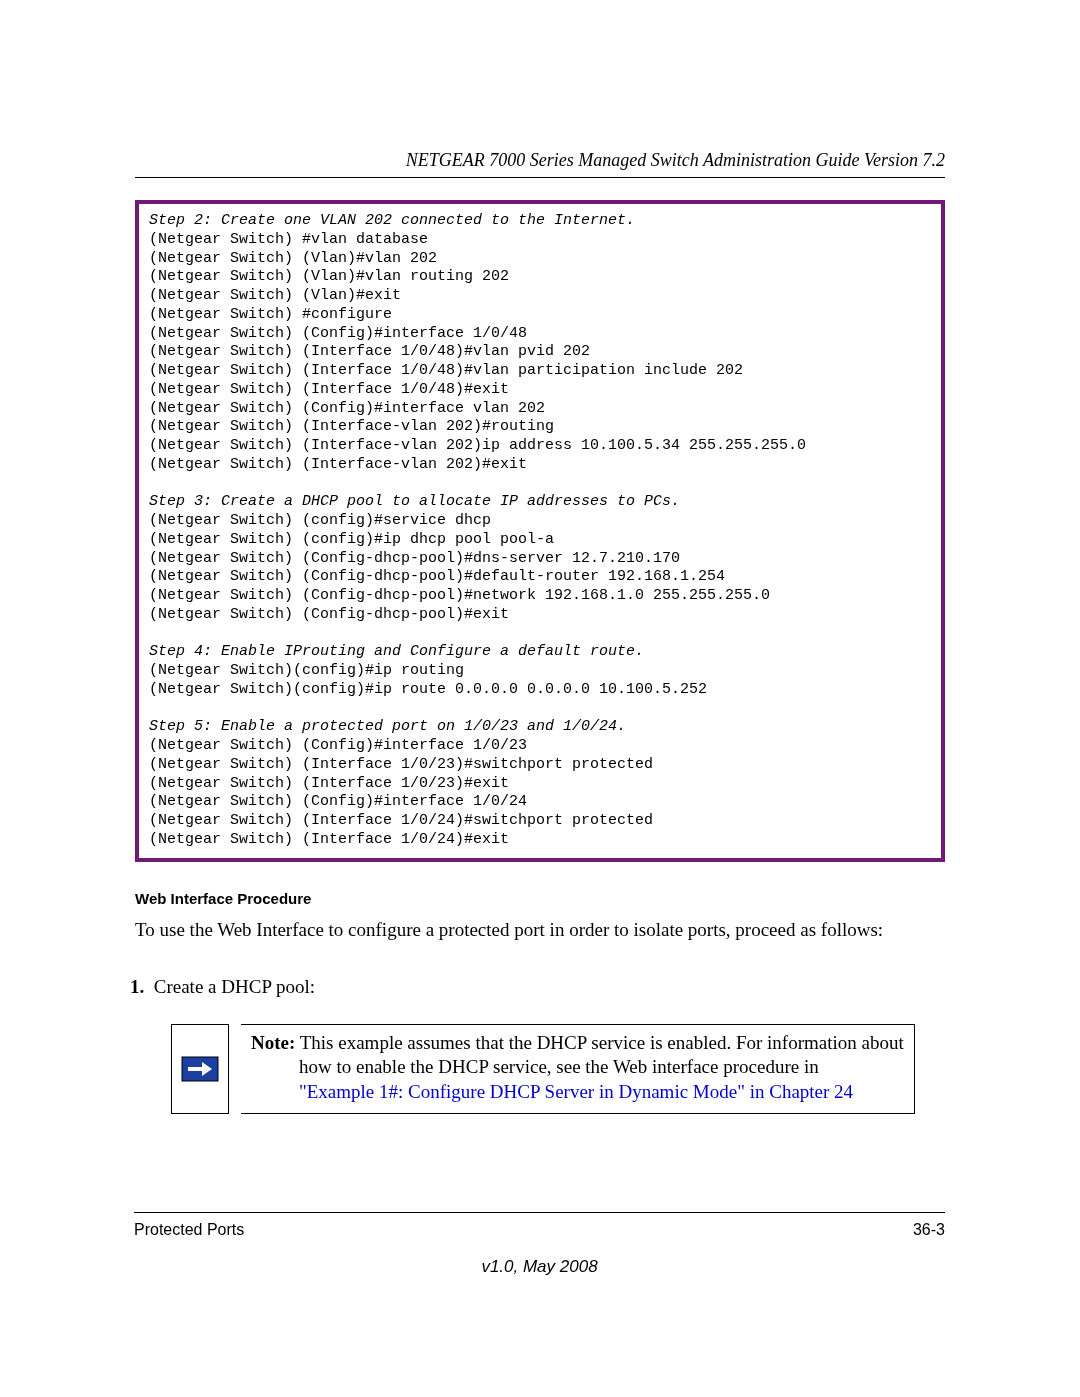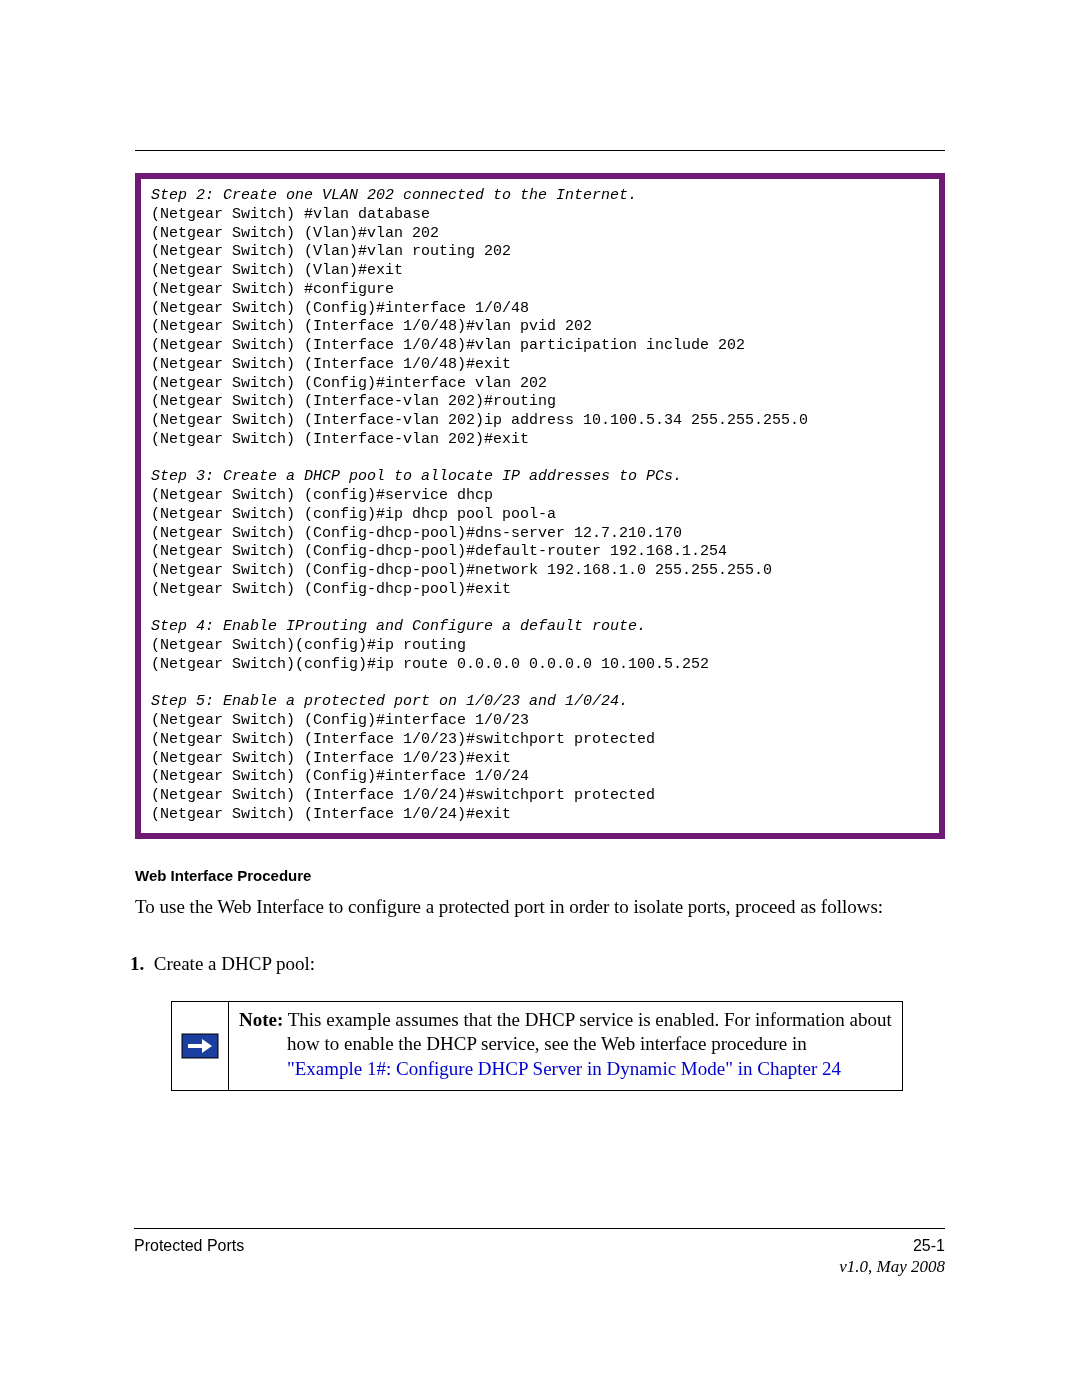--- a/index.html
+++ b/index.html
@@ -22,21 +22,21 @@
     text-align: right;
     margin-bottom: 6px;
     font-family: "Times New Roman", Times, serif;
   }
   .hr-top {
     border: none;
     border-top: 1.5px solid #000;
     margin: 0 0 22px 0;
   }
   .code-box {
-    border: 6px solid #701a75;
+    border: 4px solid #701a75;
     padding: 8px 10px 8px 10px;
     font-family: "Courier New", Courier, monospace;
     font-size: 15px;
     line-height: 1.25;
     white-space: pre;
     margin-bottom: 28px;
   }
   .code-box .step-title {
     font-style: italic;
   }
@@ -56,20 +56,21 @@
     line-height: 1.35;
     margin-left: 23px;
     text-indent: -28px;
     margin-bottom: 24px;
   }
   .list-item b { font-weight: bold; }
   .note-row {
     display: flex;
     align-items: stretch;
     margin-left: 36px;
+    gap: 12px;
   }
   .note-icon-cell {
     border: 1px solid #000;
     width: 48px;
     display: flex;
     align-items: center;
     justify-content: center;
     flex-shrink: 0;
     padding: 6px 4px;
   }
@@ -101,32 +102,33 @@
     border-top: 1.5px solid #000;
     margin: 0 0 8px 0;
   }
   .footer-row {
     display: flex;
     justify-content: space-between;
     font-family: Arial, Helvetica, sans-serif;
     font-size: 16px;
   }
   .footer-version {
-    text-align: right;
+    text-align: center;
     font-style: italic;
-    font-family: Liberation Serif, serif;
+    font-family: Liberation Sans, sans-serif;
     font-size: 17px;
-    margin-top: 2px;
+    margin-top: 18px;
   }
 </style>
 </head>
 <body>
 
 <div class="page">
 
+  <div class="header-title">NETGEAR 7000 Series Managed Switch Administration Guide Version 7.2</div>
   <hr class="hr-top">
 
   <div class="code-box"><span class="step-title">Step 2: Create one VLAN 202 connected to the Internet.</span>
 <span>(Netgear Switch) #vlan database
 (Netgear Switch) (Vlan)#vlan 202
 (Netgear Switch) (Vlan)#vlan routing 202
 (Netgear Switch) (Vlan)#exit
 (Netgear Switch) #configure
 (Netgear Switch) (Config)#interface 1/0/48
 (Netgear Switch) (Interface 1/0/48)#vlan pvid 202
@@ -182,18 +184,18 @@
         <span>how to enable the DHCP service, see the Web interface procedure in </span><br>
         <a href="#" class="xref">"Example 1#: Configure DHCP Server in Dynamic Mode" in Chapter 24</a>
       </span>
     </div>
   </div>
 
   <div class="footer">
     <hr class="hr-bot">
     <div class="footer-row">
       <span>Protected Ports</span>
-      <span>25-1</span>
+      <span>36-3</span>
     </div>
     <div class="footer-version">v1.0, May 2008</div>
   </div>
 
 </div>
 
 </body></html>

